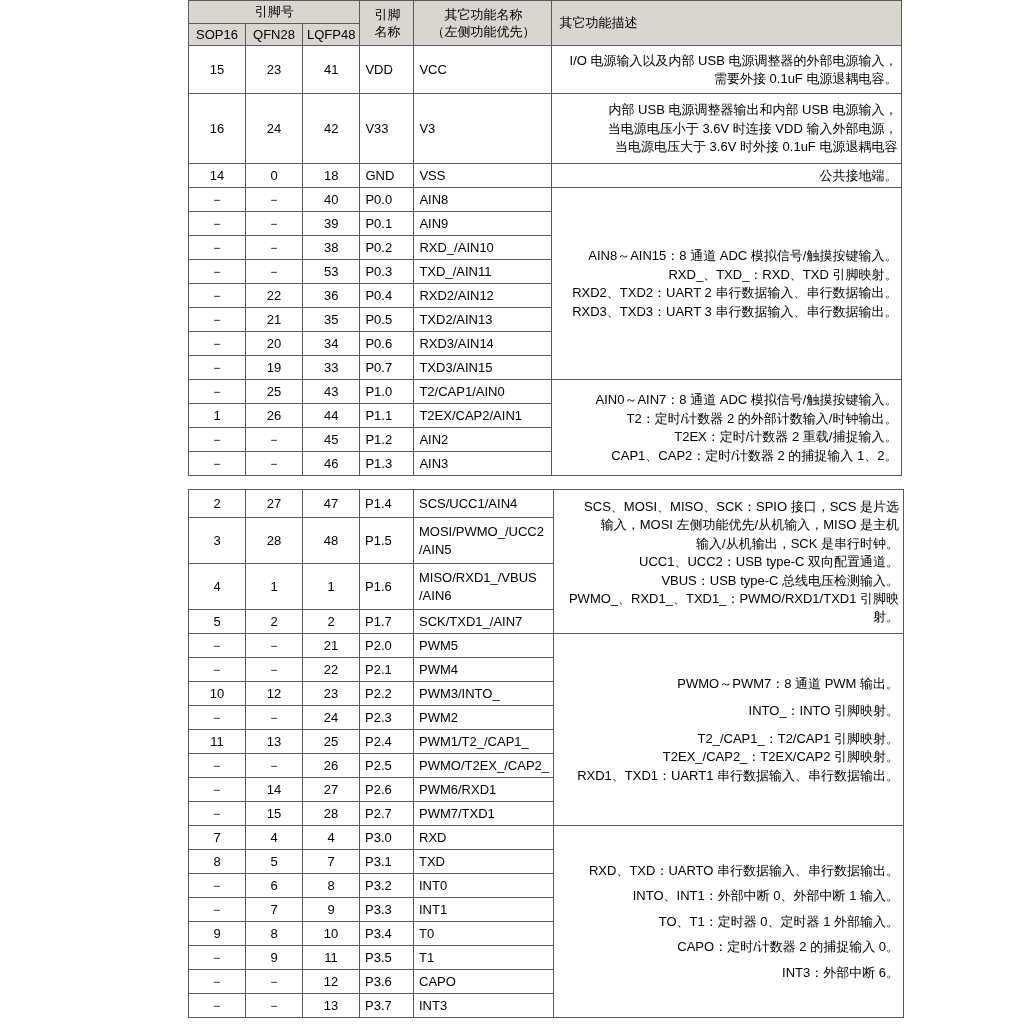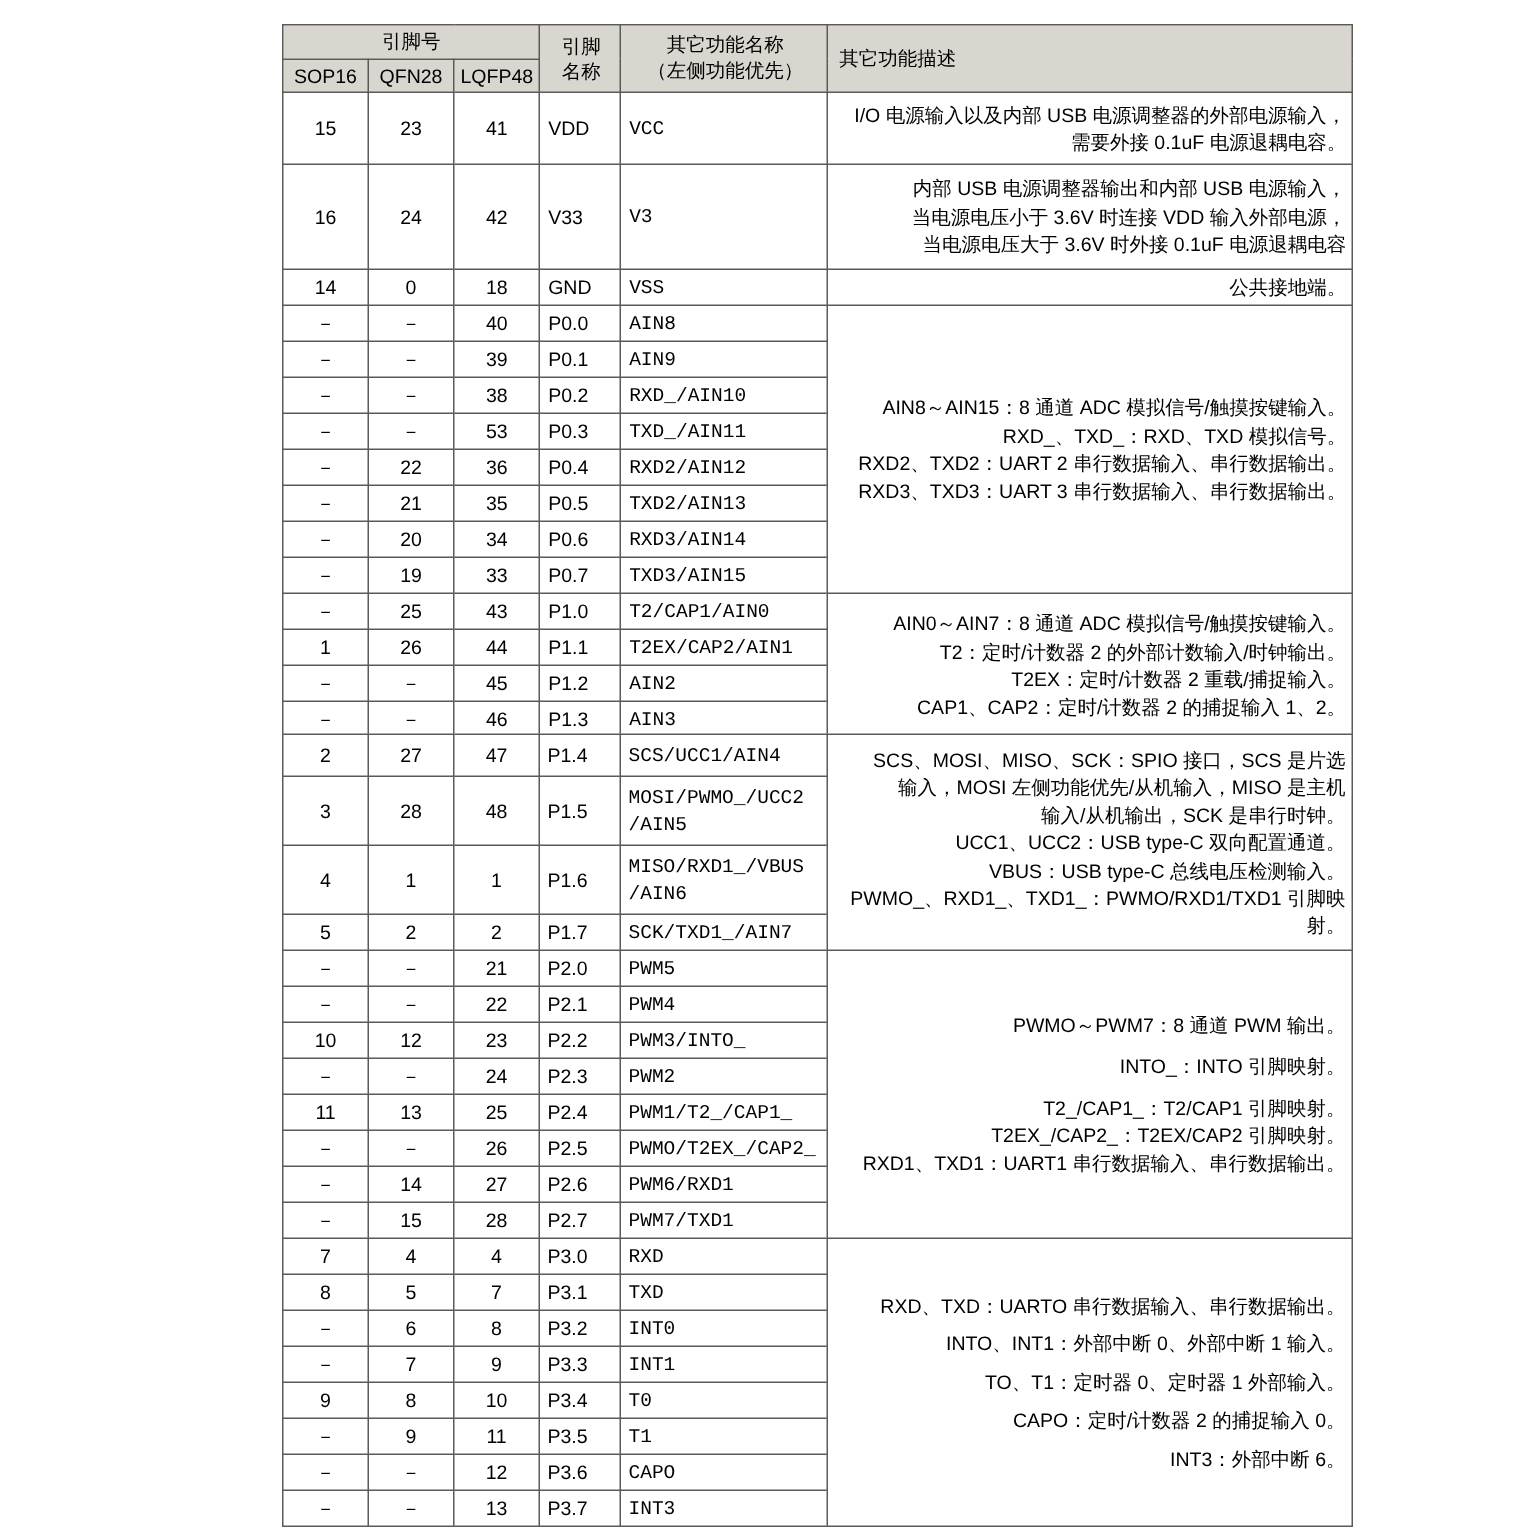--- a/index.html
+++ b/index.html
@@ -37,28 +37,28 @@
     background: #ffffff;
   }
   .hdr td {
     background: #d9d6d0 !important;
     text-align: center;
     font-size: 13px;
     padding: 3px 2px;
   }
   .c-num  { width: 48px;  text-align: center; }
   .c-name { width: 44px;  text-align: left; padding-left: 5px !important; }
-  .c-alt  { width: 128px; text-align: left; padding-left: 5px !important; font-family: Liberation Mono, monospace; }
+  .c-alt  { width: 128px; text-align: left; padding-left: 5px !important; }
   .c-desc { width: 338px; text-align: right; padding-left: 7px !important; }
   .desc-cell {
     vertical-align: middle;
   }
   .desc-cell div { margin: 1px 0; }
   
-  #tableTop { top: 16px; }
+  #tableTop { top: 0; }
   
   #tableBottom { top: 489px; }
   .tall { line-height: 1.5; }
 </style>
 </head>
 <body>
 
 <div class="page">
 
   <table id="tableTop" class="pintable">
@@ -113,21 +113,21 @@
     </tr>
 
     <tr style="height:24px">
       <td class="c-num">－</td>
       <td class="c-num">－</td>
       <td class="c-num">40</td>
       <td class="c-name">P0.0</td>
       <td class="c-alt">AIN8</td>
       <td class="c-desc desc-cell tall" rowspan="8">
         <div>AIN8～AIN15：8 通道 ADC 模拟信号/触摸按键输入。</div>
-        <div>RXD_、TXD_：RXD、TXD 模拟信号。</div>
+        <div>RXD_、TXD_：RXD、TXD 引脚映射。</div>
         <div>RXD2、TXD2：UART 2 串行数据输入、串行数据输出。</div>
         <div>RXD3、TXD3：UART 3 串行数据输入、串行数据输出。</div>
       </td>
     </tr>
     <tr style="height:24px">
       <td class="c-num">－</td>
       <td class="c-num">－</td>
       <td class="c-num">39</td>
       <td class="c-name">P0.1</td>
       <td class="c-alt">AIN9</td>

